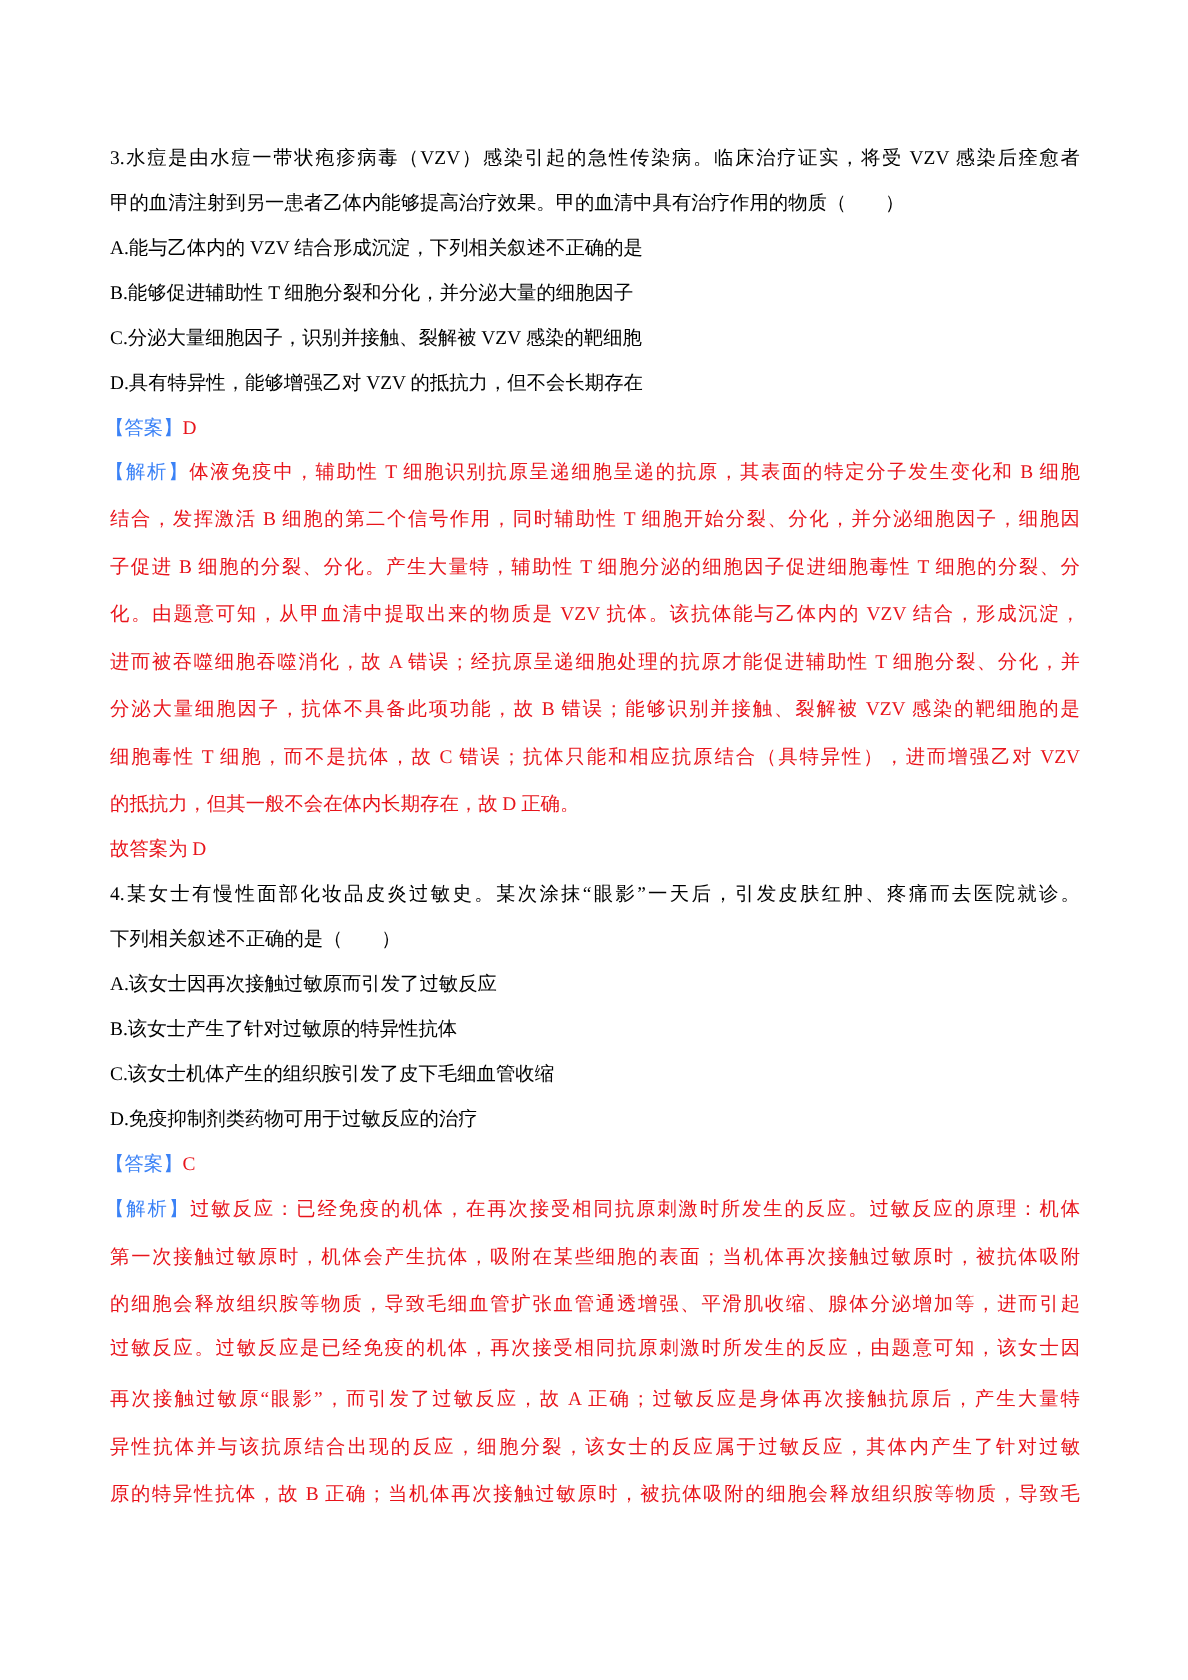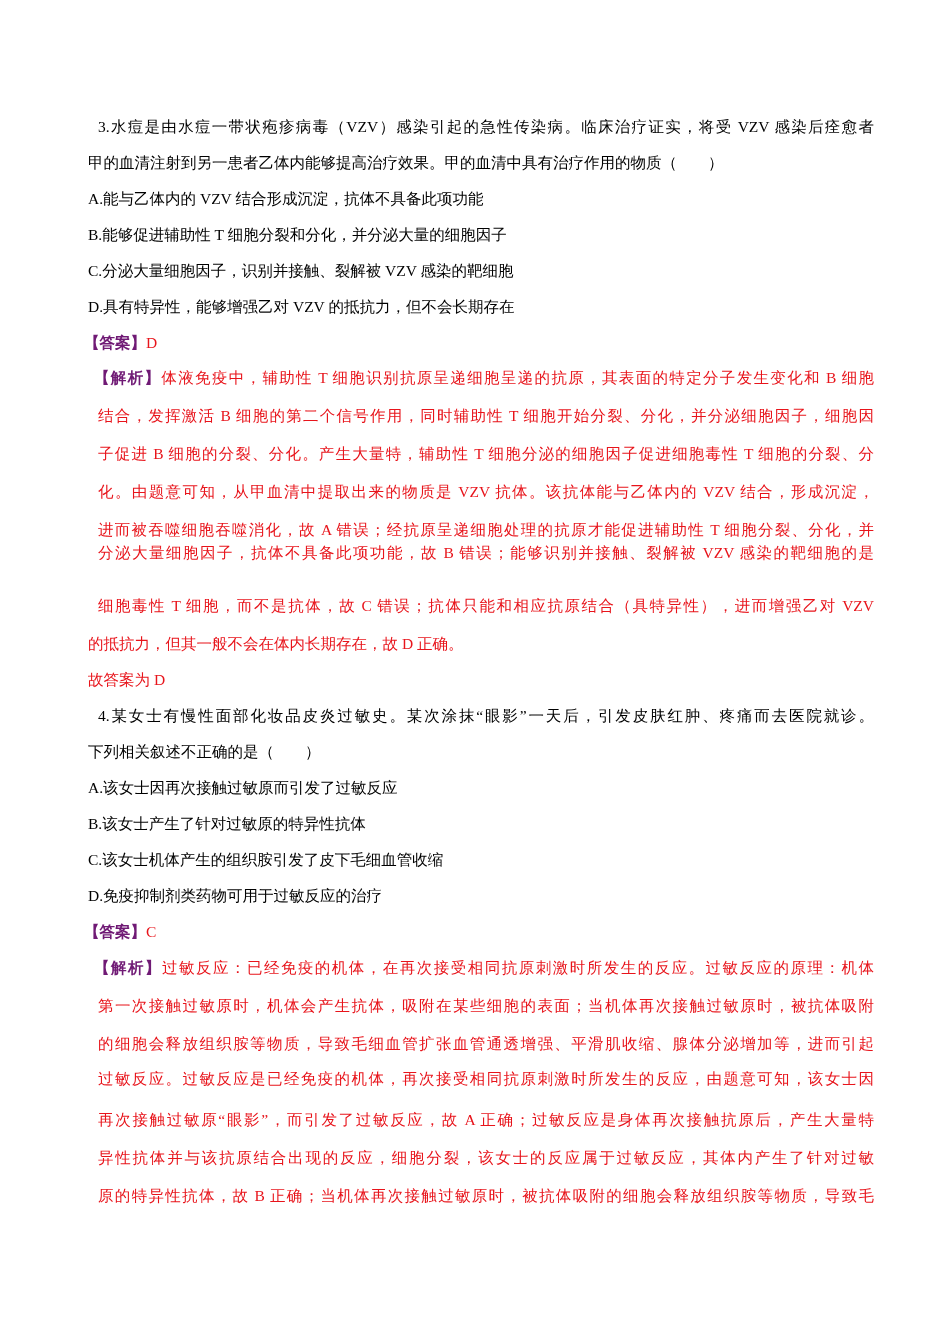--- a/index.html
+++ b/index.html
@@ -26,59 +26,57 @@
       position: absolute;
       left: 0;
       white-space: nowrap;
       line-height: 20px;
       height: 20px;
     }
     .justify {
       width: 776px;
       text-align: justify;
       text-align-last: justify;
-      margin-left: 10px;
     }
     .red {
       color: #e8141b;
     }
     .black {
       color: #000000;
     }
     .tag {
-      color: #701a75;
+      color: #3b82f6;
       margin-left: -4px;
-      font-weight: bold;
     }
   </style>
 </head>
 <body>
 
 <div class="page">
 
   <div>
     <div class="line justify black" style="top:117px">3.水痘是由水痘一带状疱疹病毒（VZV）感染引起的急性传染病。临床治疗证实，将受 VZV 感染后痊愈者</div>
     <div class="line black" style="top:153px">甲的血清注射到另一患者乙体内能够提高治疗效果。甲的血清中具有治疗作用的物质（　　）</div>
-    <div class="line black" style="top:189px">A.能与乙体内的 VZV 结合形成沉淀，抗体不具备此项功能</div>
+    <div class="line black" style="top:189px">A.能与乙体内的 VZV 结合形成沉淀，下列相关叙述不正确的是</div>
     <div class="line black" style="top:225px">B.能够促进辅助性 T 细胞分裂和分化，并分泌大量的细胞因子</div>
     <div class="line black" style="top:261px">C.分泌大量细胞因子，识别并接触、裂解被 VZV 感染的靶细胞</div>
     <div class="line black" style="top:297px">D.具有特异性，能够增强乙对 VZV 的抵抗力，但不会长期存在</div>
 
     <div class="line red" style="top:333px">
       <span class="tag">【答案】</span><span>D</span>
     </div>
 
     <div class="line justify red" style="top:368px">
       <span class="tag">【解析】</span><span>体液免疫中，辅助性 T 细胞识别抗原呈递细胞呈递的抗原，其表面的特定分子发生变化和 B 细胞</span>
     </div>
     <div class="line justify red" style="top:406px">结合，发挥激活 B 细胞的第二个信号作用，同时辅助性 T 细胞开始分裂、分化，并分泌细胞因子，细胞因</div>
     <div class="line justify red" style="top:444px">子促进 B 细胞的分裂、分化。产生大量特，辅助性 T 细胞分泌的细胞因子促进细胞毒性 T 细胞的分裂、分</div>
     <div class="line justify red" style="top:482px">化。由题意可知，从甲血清中提取出来的物质是 VZV 抗体。该抗体能与乙体内的 VZV 结合，形成沉淀，</div>
     <div class="line justify red" style="top:520px">进而被吞噬细胞吞噬消化，故 A 错误；经抗原呈递细胞处理的抗原才能促进辅助性 T 细胞分裂、分化，并</div>
-    <div class="line justify red" style="top:543px">分泌大量细胞因子，抗体不具备此项功能，故 B 错误；能够识别并接触、裂解被 VZV 感染的靶细胞的是</div>
+    <div class="line justify red" style="top:558px">分泌大量细胞因子，抗体不具备此项功能，故 B 错误；能够识别并接触、裂解被 VZV 感染的靶细胞的是</div>
     <div class="line justify red" style="top:596px">细胞毒性 T 细胞，而不是抗体，故 C 错误；抗体只能和相应抗原结合（具特异性），进而增强乙对 VZV</div>
     <div class="line red" style="top:634px">的抵抗力，但其一般不会在体内长期存在，故 D 正确。</div>
     <div class="line red" style="top:670px">故答案为 D</div>
   </div>
 
   <div>
     <div class="line justify black" style="top:706px">4.某女士有慢性面部化妆品皮炎过敏史。某次涂抹“眼影”一天后，引发皮肤红肿、疼痛而去医院就诊。</div>
     <div class="line black" style="top:742px">下列相关叙述不正确的是（　　）</div>
     <div class="line black" style="top:778px">A.该女士因再次接触过敏原而引发了过敏反应</div>
     <div class="line black" style="top:814px">B.该女士产生了针对过敏原的特异性抗体</div>

